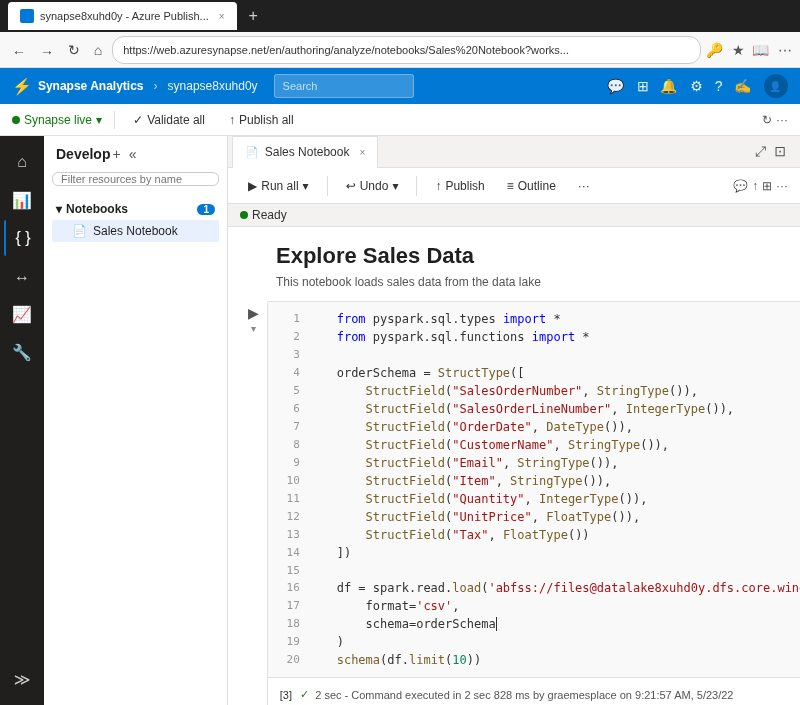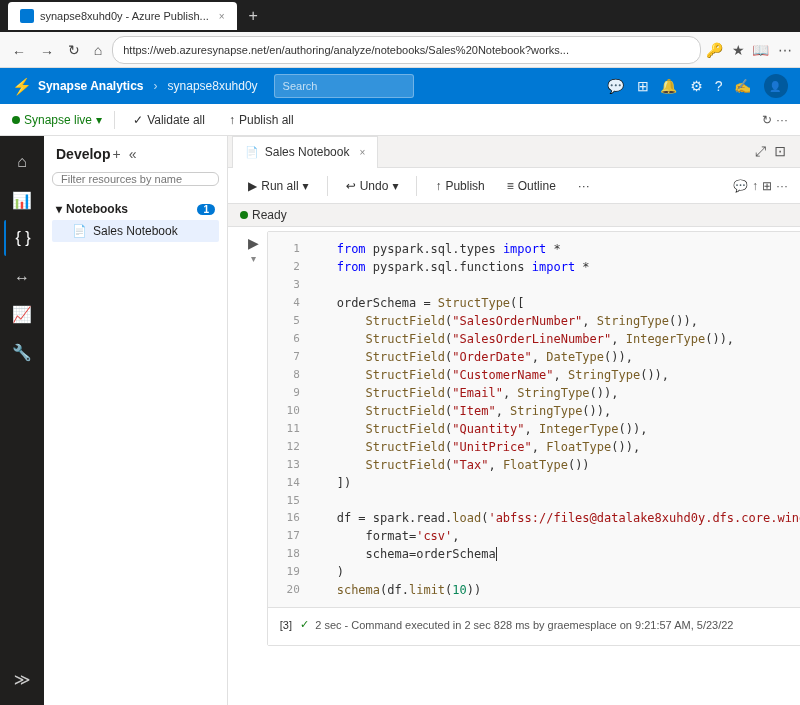--- a/index.html
+++ b/index.html
@@ -317,20 +317,24 @@
         <span class="nb-btn-icon" style="color:#555;cursor:pointer;">···</span>
       </div>
     </div>
 
     <div class="ready-badge">
       <div class="ready-dot"></div>
       <span>Ready</span>
     </div>
 
     <div class="nb-content">
+      <div class="nb-header">
+        <div class="nb-title">Explore Sales Data</div>
+        <div class="nb-description">This notebook loads sales data from the data lake</div>
+      </div>
 
       <div class="cell-container">
         <div class="cell">
           <div class="cell-gutter">
             <span class="run-btn">▶</span>
             <span class="collapse-btn">▾</span>
           </div>
           <div class="cell-body">
             <div class="cell-code">
               <div class="line">

